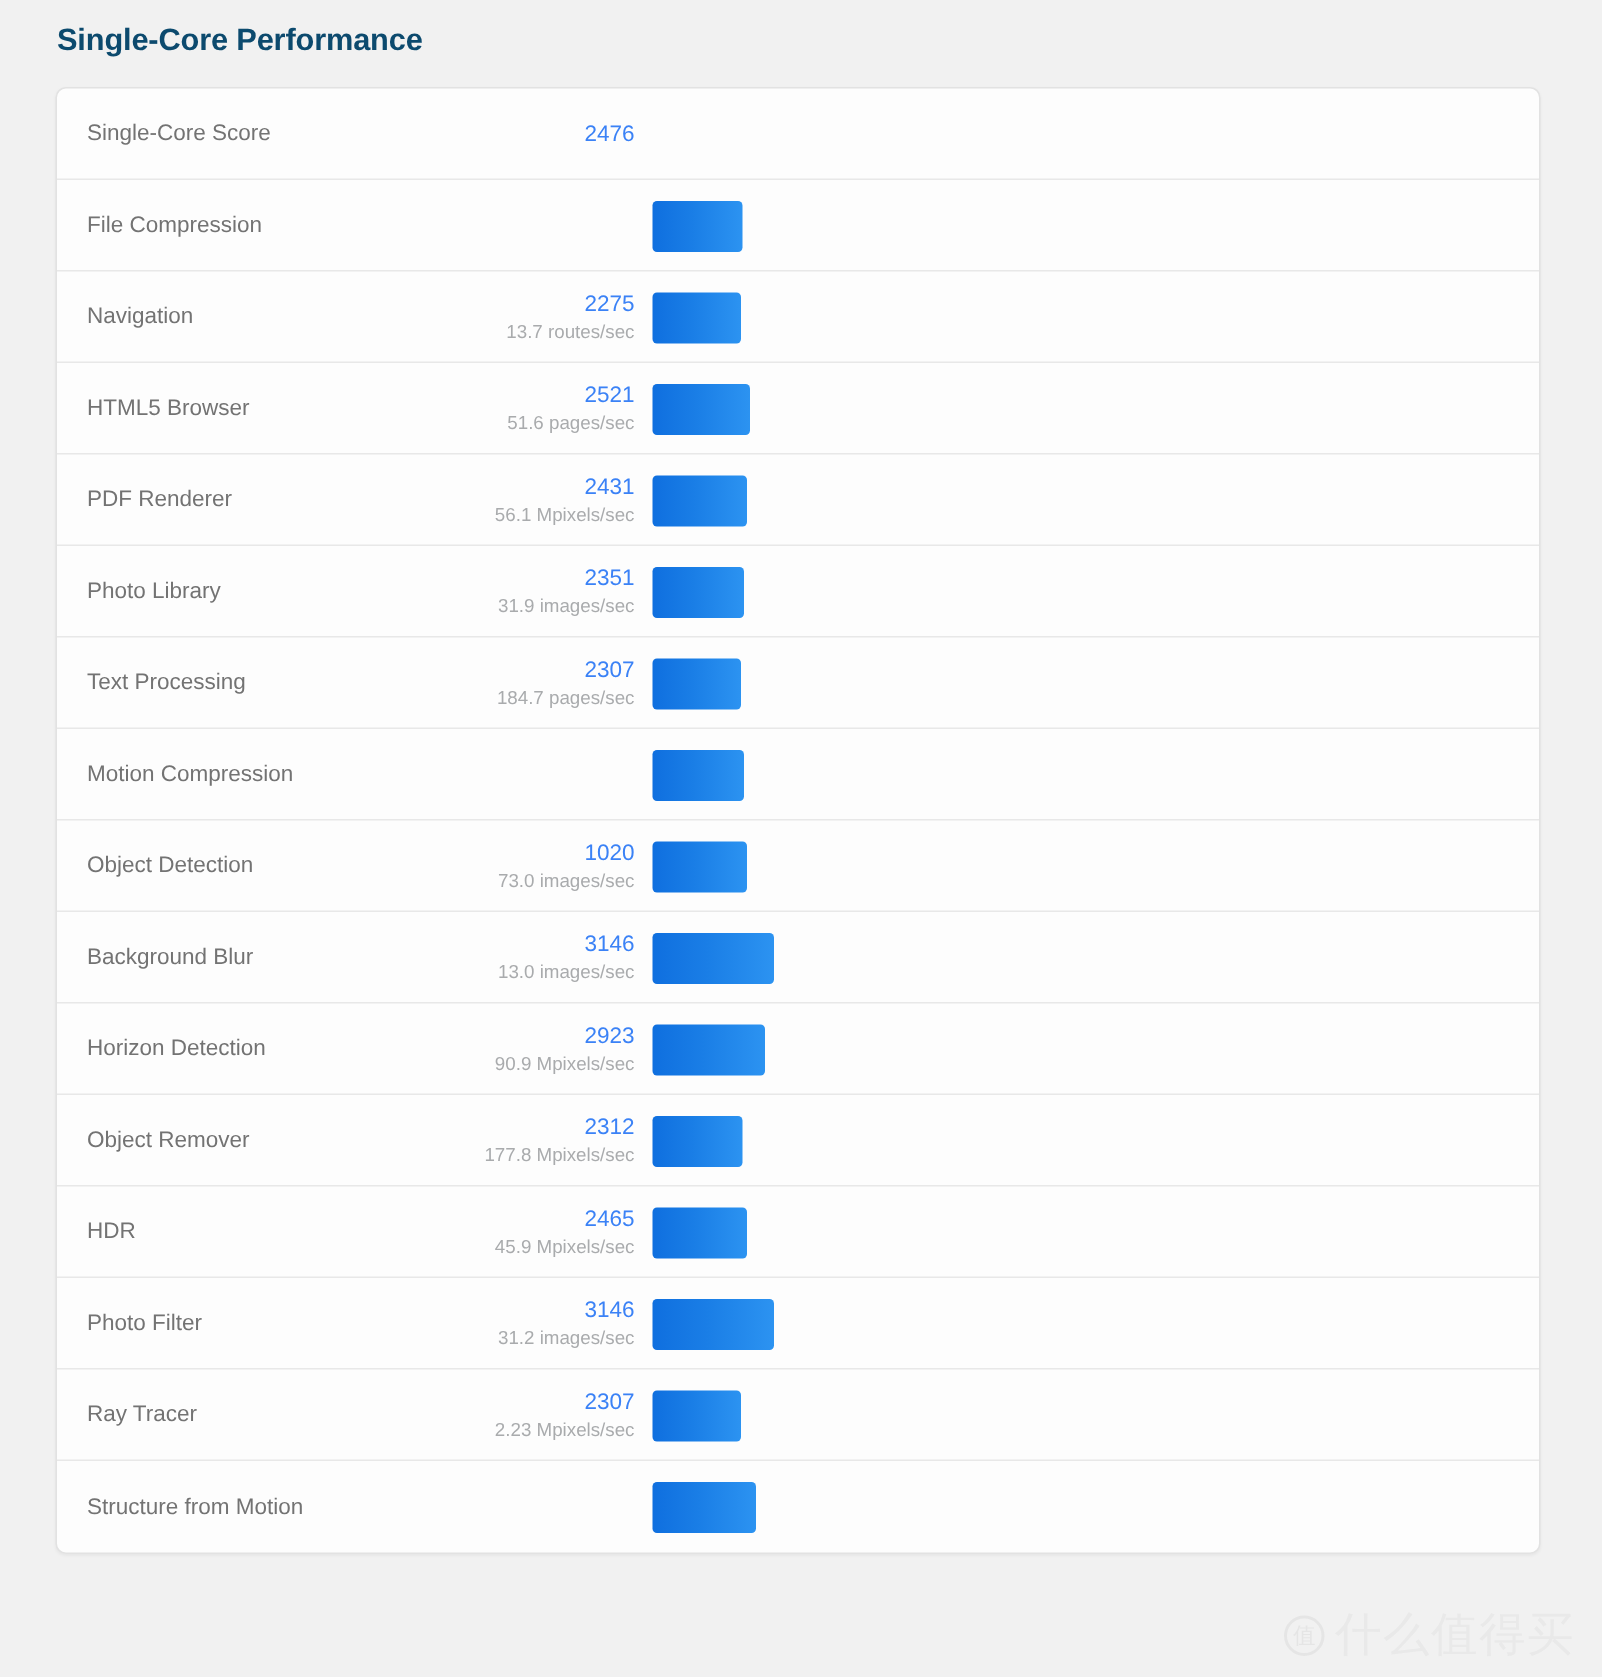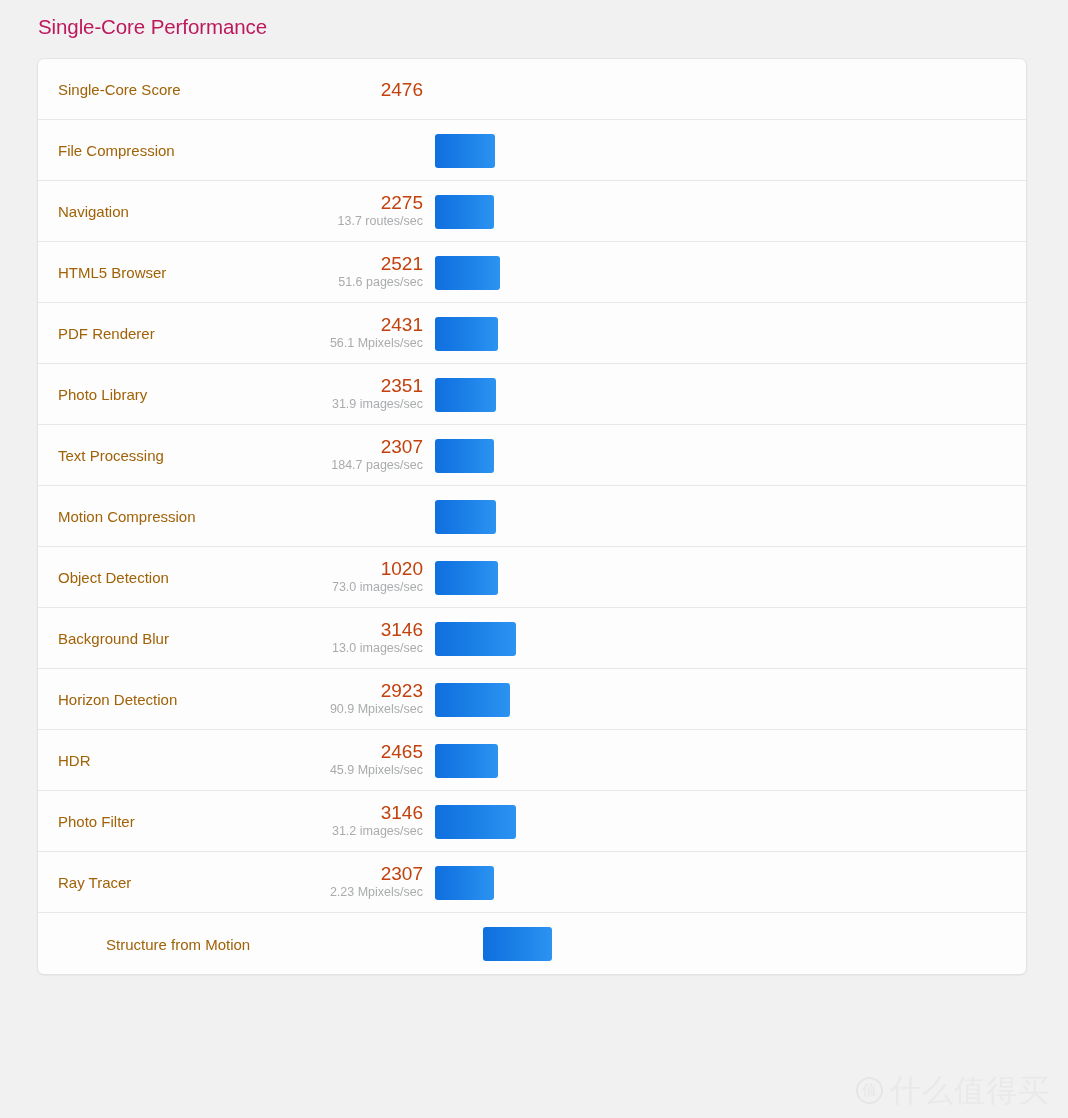--- a/index.html
+++ b/index.html
@@ -22,22 +22,22 @@
     position: relative;
     width: 1068px;
     height: 1118px;
   }
 
   .page-title {
     position: absolute;
     left: 38px;
     top: 14px;
     font-size: 20.5px;
-    font-weight: normal;
-    color: #be185d;
+    font-weight: bold;
+    color: #0c4a6e;
     letter-spacing: -0.1px;
     line-height: 26px;
   }
 
   .card {
     position: absolute;
     left: 37px;
     top: 58px;
     width: 990px;
     background: #fdfdfd;
@@ -47,48 +47,48 @@
     overflow: hidden;
   }
 
   .row {
     position: relative;
     height: 61px;
     border-bottom: 1px solid #e8e8e8;
     display: flex;
     align-items: center;
   }
-  .row:last-child { border-bottom: none; margin-left: 48px; }
+  .row:last-child { border-bottom: none; }
 
   .row-label {
     position: absolute;
     left: 20px;
     top: 50%;
     transform: translateY(-50%);
     font-size: 15px;
-    color: #a16207;
+    color: #737373;
     white-space: nowrap;
   }
 
   .row-values {
     position: absolute;
     left: 0;
     width: 385px;
     top: 0;
     height: 61px;
     text-align: right;
     display: flex;
     flex-direction: column;
     justify-content: center;
     align-items: flex-end;
   }
 
   .row-score {
-    font-size: 19px;
-    color: #c2410c;
+    font-size: 15px;
+    color: #3b82f6;
     line-height: 19px;
     white-space: nowrap;
   }
 
   .row-rate {
     font-size: 12.5px;
     color: #a9abad;
     line-height: 17px;
     white-space: nowrap;
     margin-top: 1px;
@@ -246,20 +246,30 @@
           <div class="row-label">Horizon Detection</div>
           <div class="row-values">
             <div class="row-score">2923</div>
             <div class="row-rate">90.9 Mpixels/sec</div>
           </div>
           <div class="bar-track">
             <div class="bar" style="width: 75.26px;"></div>
           </div>
         </div>
         <div class="row">
+          <div class="row-label">Object Remover</div>
+          <div class="row-values">
+            <div class="row-score">2312</div>
+            <div class="row-rate">177.8 Mpixels/sec</div>
+          </div>
+          <div class="bar-track">
+            <div class="bar" style="width: 59.53px;"></div>
+          </div>
+        </div>
+        <div class="row">
           <div class="row-label">HDR</div>
           <div class="row-values">
             <div class="row-score">2465</div>
             <div class="row-rate">45.9 Mpixels/sec</div>
           </div>
           <div class="bar-track">
             <div class="bar" style="width: 63.47px;"></div>
           </div>
         </div>
         <div class="row">

